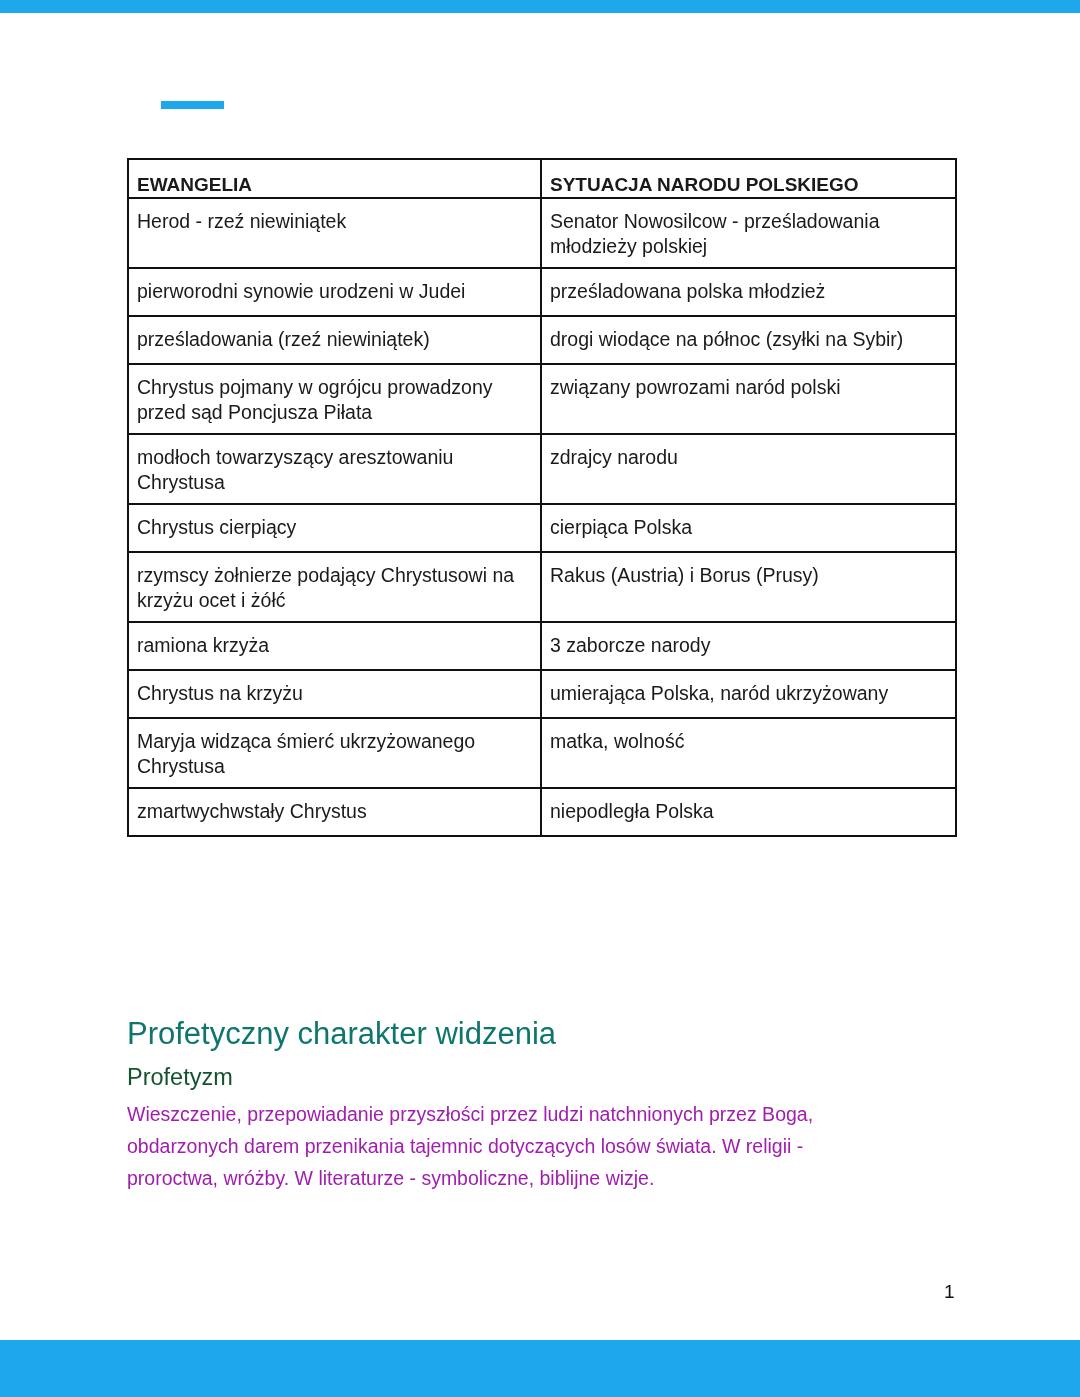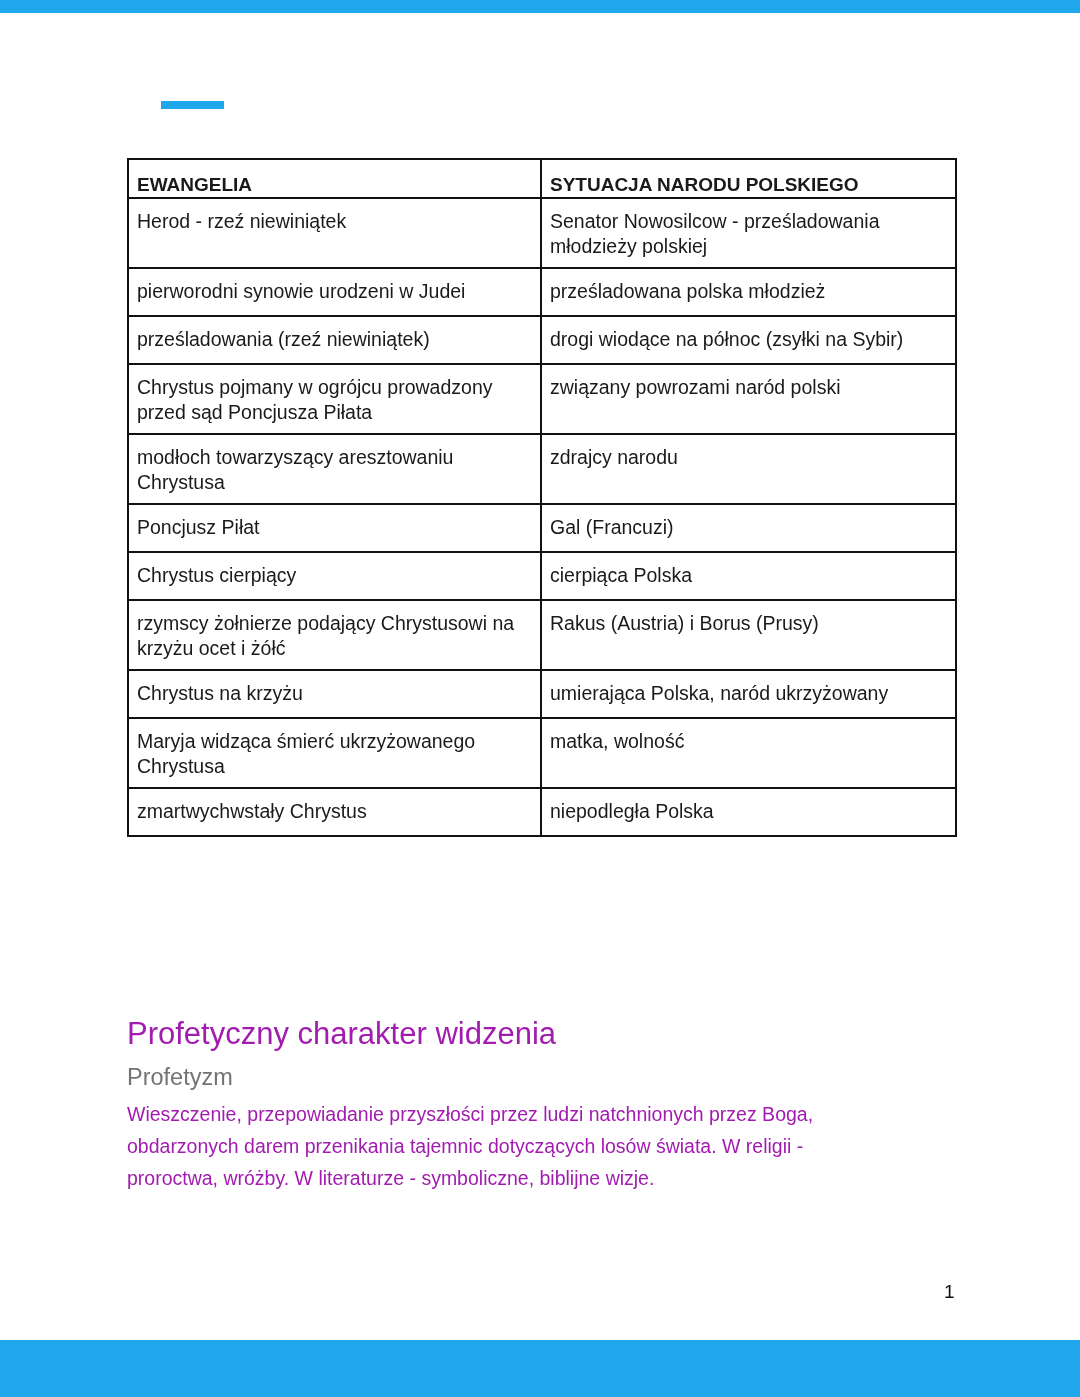--- a/index.html
+++ b/index.html
@@ -15,22 +15,22 @@
     vertical-align: top;
     text-align: left;
     padding: 10px 8px 0 8px;
     font-size: 19.5px;
     line-height: 25px;
     font-weight: normal;
   }
   table.compare th { font-weight: bold; height: 31px; padding-top: 12px; font-size: 19px; }
   tr.h1 td { height: 48px; }
   tr.h2 td { height: 70px; }
-  .section-title { position: absolute; left: 127px; top: 1016px; font-size: 31px; color: #a21caf; font-weight: normal; }
-  .subsection-title { position: absolute; left: 127px; top: 1064px; font-size: 23.5px; color: #737373; font-weight: normal; }
+  .section-title { position: absolute; left: 127px; top: 1016px; font-size: 31px; color: #0f766e; font-weight: normal; }
+  .subsection-title { position: absolute; left: 127px; top: 1064px; font-size: 23.5px; color: #14532d; font-weight: normal; }
   .body-text { position: absolute; left: 127px; top: 1098px; width: 760px; font-size: 19.5px; line-height: 32px; color: #a21caf; }
   .page-number { position: absolute; left: 944px; top: 1281px; font-size: 19px; color: #111; }
   .bottom-bar { position: absolute; left: 0; top: 1340px; width: 1080px; height: 57px; background: #1ea7ea; }
 </style>
 </head>
 <body>
 
 <div class="top-bar"></div>
 <div class="accent-dash"></div>
 
@@ -60,30 +60,30 @@
     </tr>
     <tr class="h2">
       <td>Chrystus pojmany w ogrójcu prowadzony przed sąd Poncjusza Piłata</td>
       <td>związany powrozami naród polski</td>
     </tr>
     <tr class="h2">
       <td>modłoch towarzyszący aresztowaniu Chrystusa</td>
       <td>zdrajcy narodu</td>
     </tr>
     <tr class="h1">
-      <td>Poncjusz Piłat</td>
-      <td>Gal (Francuzi)</td>
-    </tr>
-    <tr class="h1">
       <td>Chrystus cierpiący</td>
       <td>cierpiąca Polska</td>
     </tr>
     <tr class="h2">
       <td>rzymscy żołnierze podający Chrystusowi na krzyżu ocet i żółć</td>
       <td>Rakus (Austria) i Borus (Prusy)</td>
+    </tr>
+    <tr class="h1">
+      <td>ramiona krzyża</td>
+      <td>3 zaborcze narody</td>
     </tr>
     <tr class="h1">
       <td>Chrystus na krzyżu</td>
       <td>umierająca Polska, naród ukrzyżowany</td>
     </tr>
     <tr class="h2">
       <td>Maryja widząca śmierć ukrzyżowanego Chrystusa</td>
       <td>matka, wolność</td>
     </tr>
     <tr class="h1">

